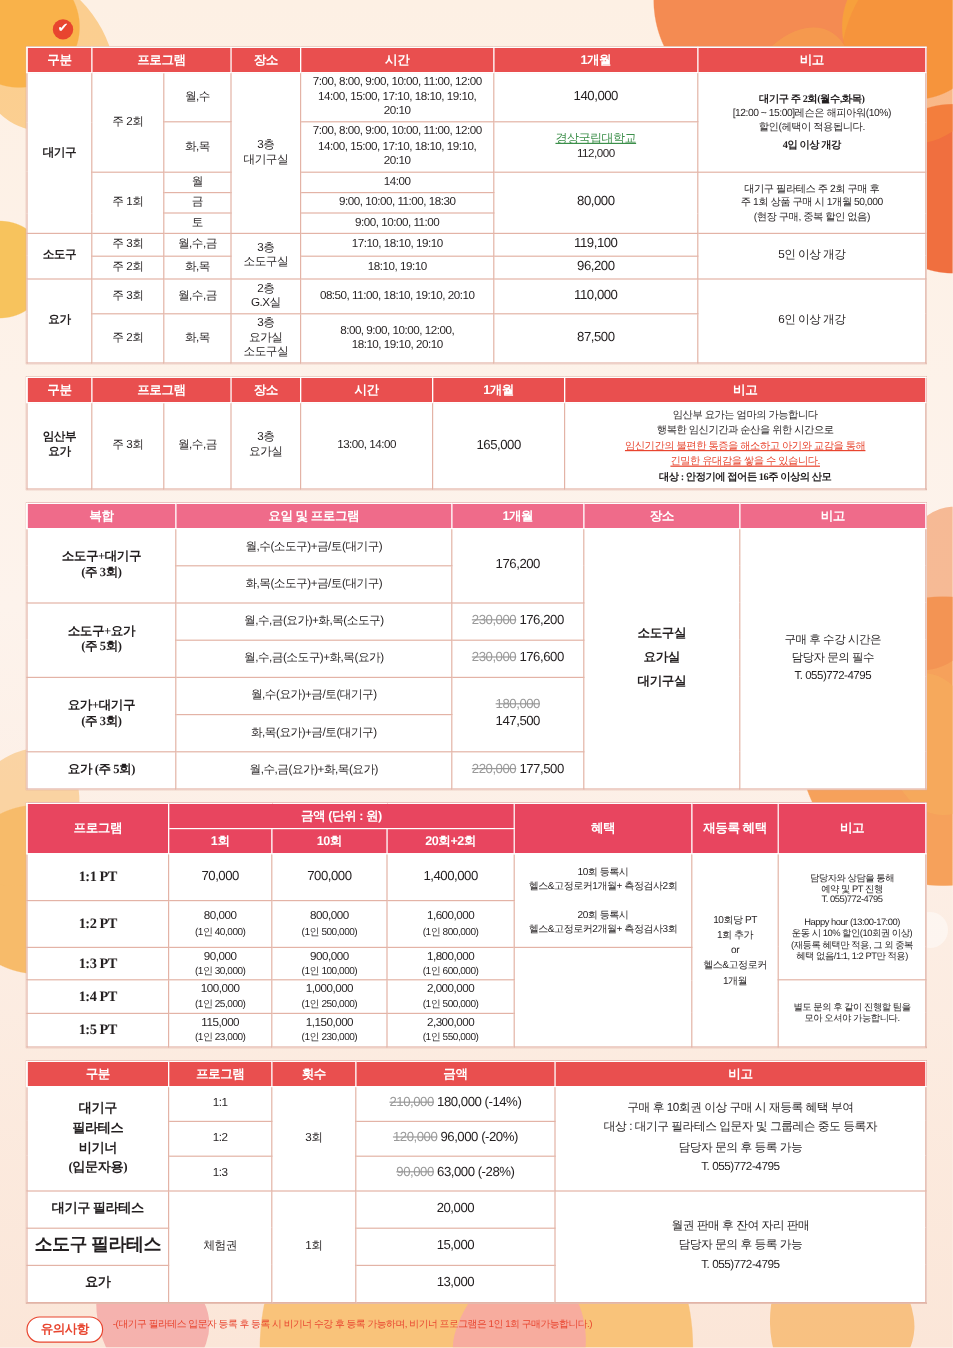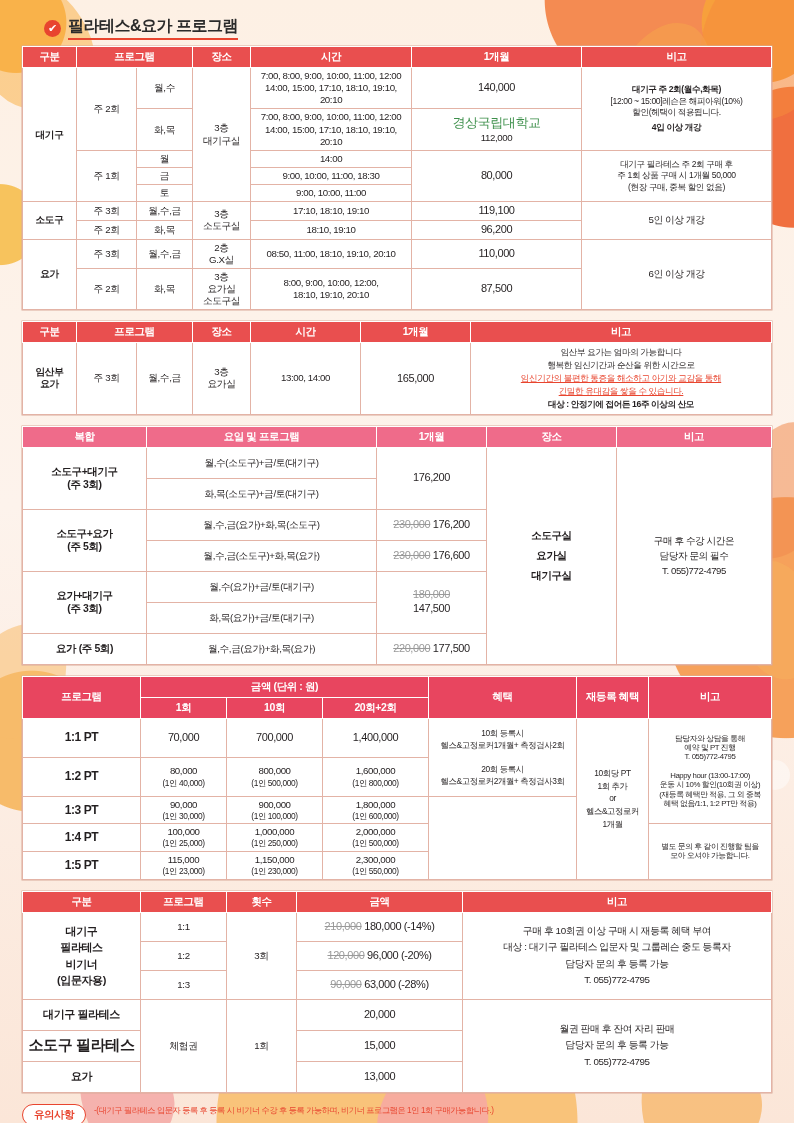--- a/index.html
+++ b/index.html
@@ -48,23 +48,23 @@
   th.red2{background:#e8455f;}
   td{
     border:1px solid #e3b3a6;font-size:9.7px;text-align:center;padding:2px 2px;
     line-height:1.25;letter-spacing:-.4px;color:#231f20;background:#fff;
   }
   td.amt{font-size:11px;}
   .strike{text-decoration:line-through;color:#9a9a9a;}
   .small{font-size:8.4px;}
   .smaller{font-size:7.8px;line-height:1.2;}
   .red{color:#e8452f;text-decoration:underline;}
-  .bold{font-weight:bold;}
+  .bold{font-weight:bold;font-family:Liberation Serif, serif;}
   .note-cell{font-size:8.6px;line-height:1.35;padding:3px 4px;}
-  .tiny-green{font-size:13px;color:#3c8f4a;}
+  .tiny-green{font-size:10px;color:#3c8f4a;text-decoration:underline;}
 
   
   .footer{
     position:relative;z-index:3;margin:4px 22px 0 22px;display:flex;gap:8px;align-items:flex-start;
   }
   .footer-badge{
     flex:0 0 auto;background:#fff;border:1.6px solid #e8452f;color:#e8452f;border-radius:13px;
     font-size:10.5px;font-weight:bold;padding:3px 11px;letter-spacing:-.5px;
   }
   .footer-lines{font-size:8.2px;line-height:1.45;color:#2b2b2b;letter-spacing:-.4px;padding-top:1px;}
@@ -84,21 +84,20 @@
   <div class="petal" style="left:380px;top:1055px;width:110px;height:120px;background:#f6a0b2;transform:rotate(15deg);opacity:.65;"></div>
   <div class="petal" style="left:640px;top:1030px;width:120px;height:130px;background:#f7b15c;transform:rotate(-10deg);opacity:.7;"></div>
   <div class="leafdot" style="left:30px;top:980px;width:26px;height:26px;background:#fff;opacity:.5;"></div>
   <div class="leafdot" style="left:760px;top:760px;width:30px;height:30px;background:#fff;opacity:.45;"></div>
 </div>
 
 <div class="page">
 
   <div class="title-row">
     <div class="title-check">✔</div>
-    <div class="title-text">필라테스&amp;요가 프로그램</div>
   </div>
 
   <div class="tblwrap">
   <table>
     <colgroup>
           <col style="width:54px">
           <col style="width:60px">
           <col style="width:56px">
           <col style="width:58px">
           <col>

